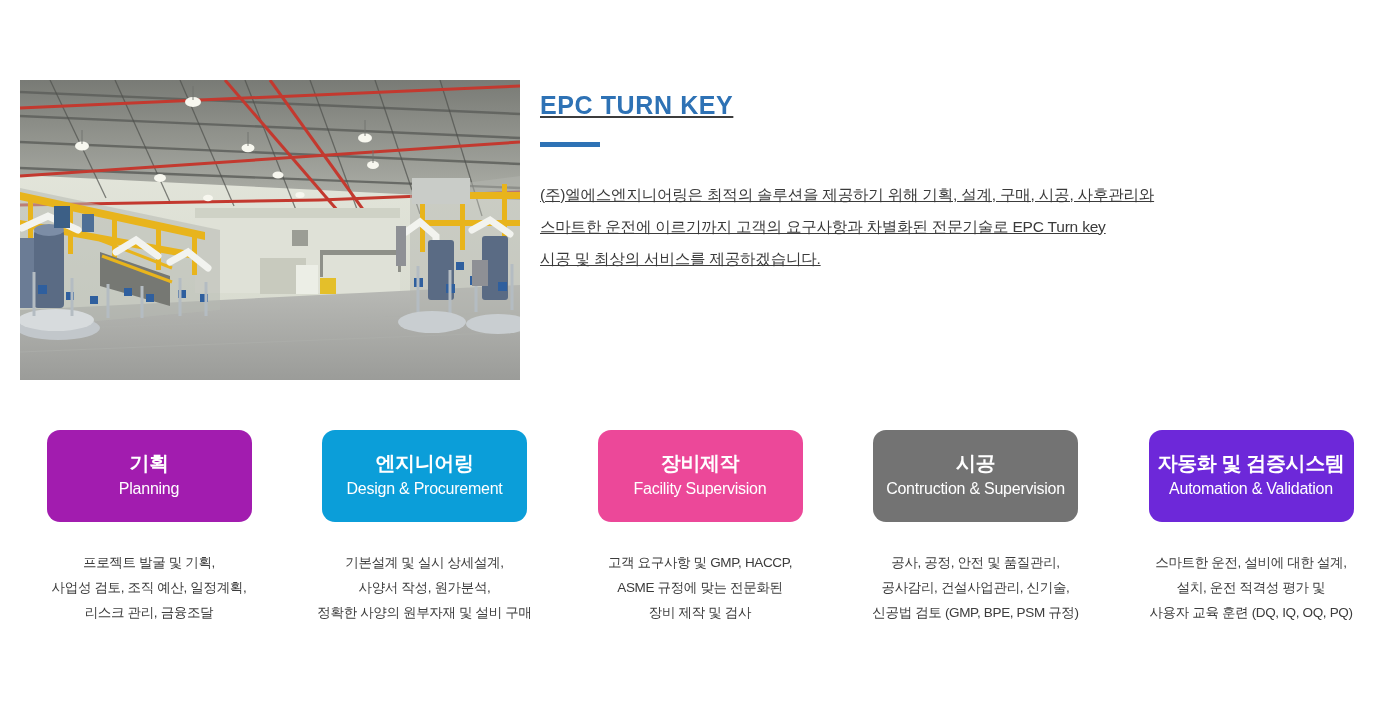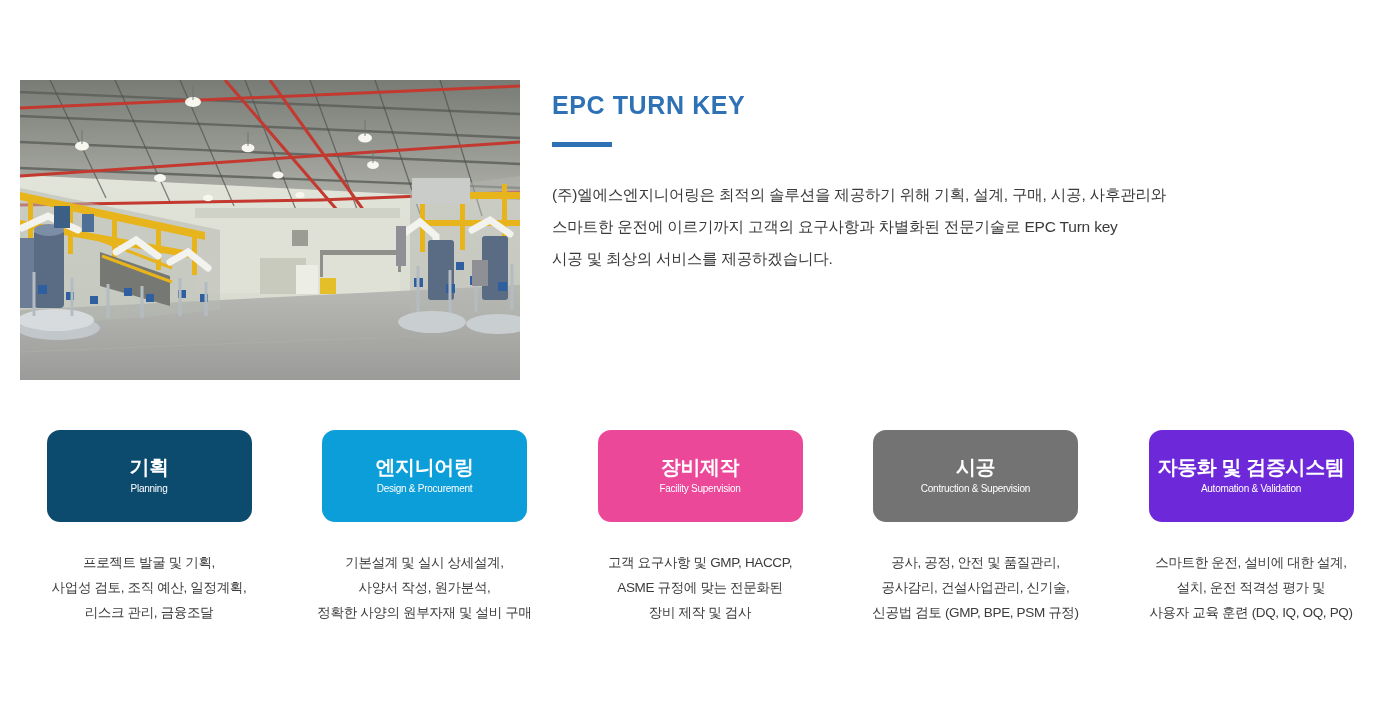--- a/index.html
+++ b/index.html
@@ -26,23 +26,24 @@
     width: 500px;
     height: 300px;
     overflow: hidden;
     background: #8d8f8c;
   }
   .photo-svg { display: block; width: 100%; height: 100%; }
 
   
   .intro {
     position: absolute;
-    left: 552px;
+    left: 540px;
     top: 92px;
     width: 790px;
+    text-decoration: underline;
   }
   .intro-title {
     font-size: 25px;
     font-weight: bold;
     letter-spacing: 0.6px;
     color: #2E72B5;
     line-height: 1.1;
     margin: 0;
   }
   .intro-rule {
@@ -89,21 +90,21 @@
     padding: 2px 6px 4px;
   }
   .card-ko {
     font-size: 20px;
     font-weight: bold;
     line-height: 1.15;
     letter-spacing: -0.4px;
     white-space: nowrap;
   }
   .card-en {
-    font-size: 10px;
+    font-size: 16px;
     font-weight: normal;
     line-height: 1.2;
     margin-top: 4px;
     letter-spacing: -0.25px;
     white-space: nowrap;
   }
   .desc {
     margin-top: 28px;
     font-size: 13.5px;
     line-height: 25px;
@@ -300,21 +301,21 @@
   <h1 class="intro-title">EPC TURN KEY</h1>
   <div class="intro-rule"></div>
   <p class="intro-body">(주)엘에스엔지니어링은 최적의 솔루션을 제공하기 위해 기획, 설계, 구매, 시공, 사후관리와
 스마트한 운전에 이르기까지 고객의 요구사항과 차별화된 전문기술로 EPC Turn key
 시공 및 최상의 서비스를 제공하겠습니다.</p>
 </div>
 
 <div class="process">
 
   <div class="col">
-    <div class="card" style="background:#0c4a6e">
+    <div class="card" style="background:#a21caf">
       <div class="card-ko">기획</div>
       <div class="card-en">Planning</div>
     </div>
     <div class="desc">프로젝트 발굴 및 기획,
 사업성 검토, 조직 예산, 일정계획,
 리스크 관리, 금융조달</div>
   </div>
 
   <div class="col">
     <div class="card" style="background:#0B9ED9">

